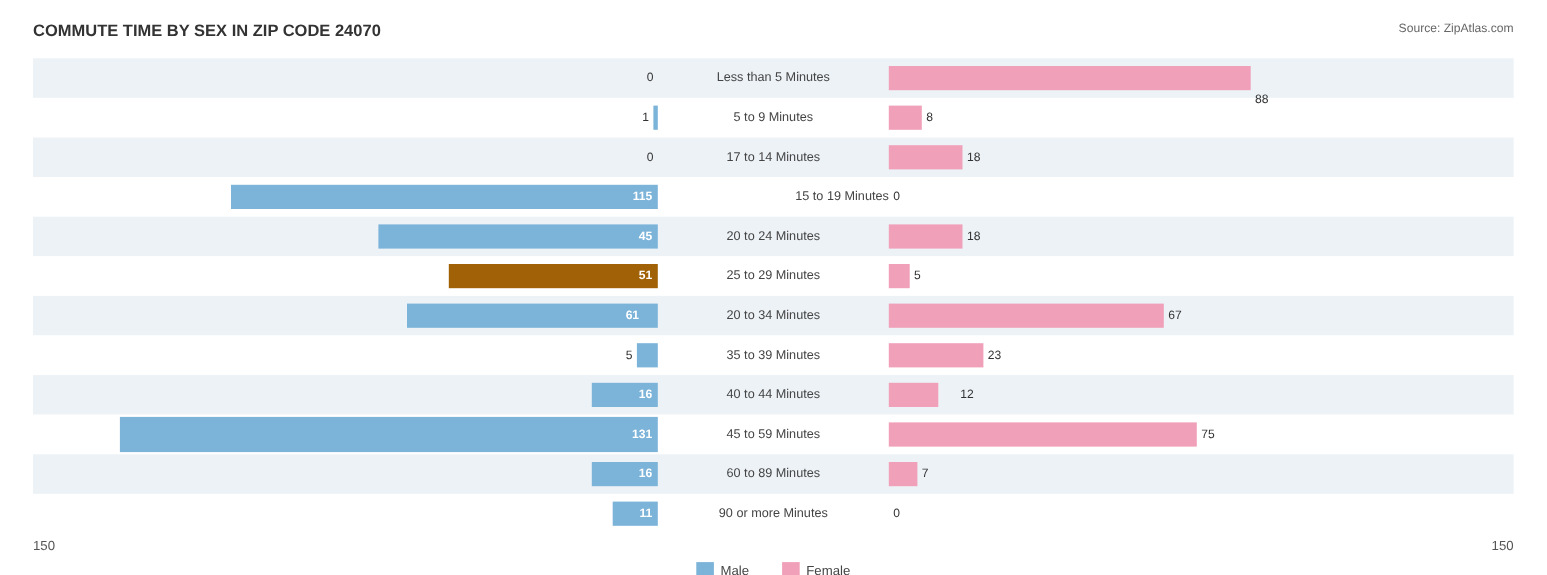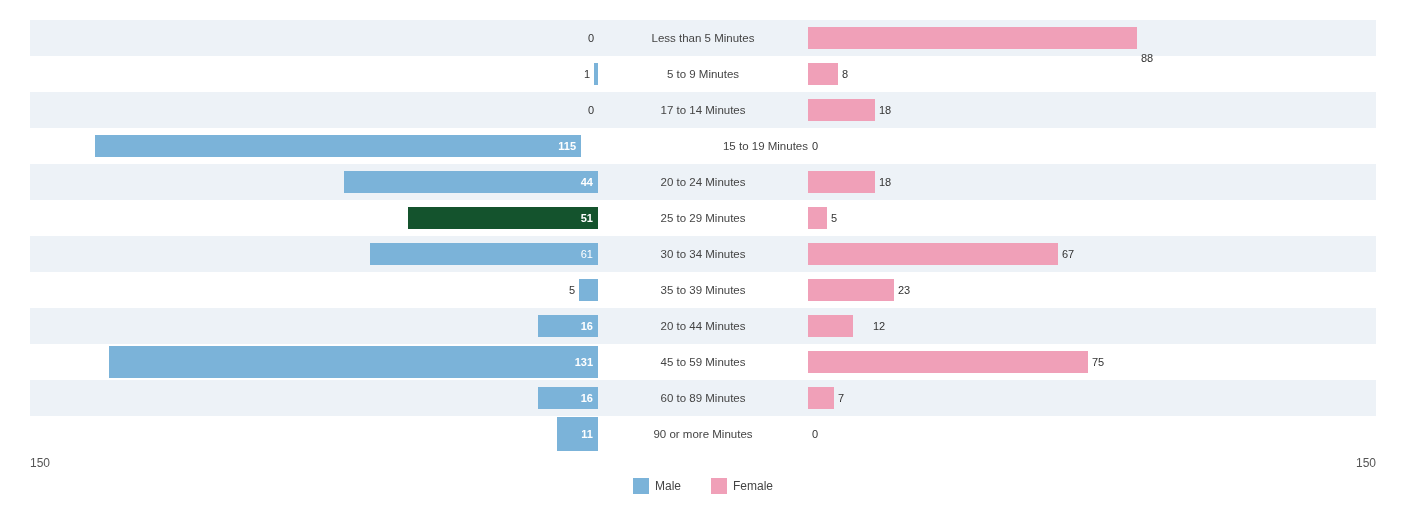--- a/index.html
+++ b/index.html
@@ -63,20 +63,24 @@
     }
     .legend-box {
       width: 16px;
       height: 16px;
     }
   </style>
 </head>
 <body>
 
 <div class="chart-container">
+  <div class="chart-header">
+    <span class="chart-title">COMMUTE TIME BY SEX IN ZIP CODE 24070</span>
+    <span class="chart-source">Source: ZipAtlas.com</span>
+  </div>
 
   <div class="chart-area" id="chart-area">
 
   <div style="display: flex; align-items: center; height: 36px; background: rgb(237, 242, 247);">
         <div style="flex: 1 1 0%; display: flex; align-items: center; justify-content: flex-end; height: 100%; position: relative;">
           <span style="font-size: 11px; white-space: nowrap; position: absolute; color: rgb(51, 51, 51); right: 4px;">0</span>
           <div style="position: absolute; right: 0px; width: 0px; height: 22px; background: rgb(123, 179, 217); display: flex; align-items: center; justify-content: flex-start;"></div>
         </div>
         <div style="width: 210px; min-width: 210px; text-align: center; font-size: 11.5px; color: rgb(68, 68, 68);">Less than 5 Minutes</div>
         <div style="flex: 1 1 0%; display: flex; align-items: center; height: 100%; position: relative;">
@@ -101,61 +105,61 @@
           <div style="position: absolute; right: 0px; width: 0px; height: 22px; background: rgb(123, 179, 217); display: flex; align-items: center; justify-content: flex-start;"></div>
         </div>
         <div style="width: 210px; min-width: 210px; text-align: center; font-size: 11.5px; color: rgb(68, 68, 68);">17 to 14 Minutes</div>
         <div style="flex: 1 1 0%; display: flex; align-items: center; height: 100%; position: relative;">
           <span style="font-size: 11px; white-space: nowrap; position: absolute; color: rgb(51, 51, 51); left: 71px;">18</span>
           <div style="position: absolute; left: 0px; width: 67px; height: 22px; background: rgb(240, 160, 184); display: flex; align-items: center;"></div>
         </div>
       </div>
       <div style="display: flex; align-items: center; height: 36px; background: rgb(255, 255, 255);">
         <div style="flex: 1 1 0%; display: flex; align-items: center; justify-content: flex-end; height: 100%; position: relative;">
-          <div style="position: absolute; right: 17px; width: 486px; height: 22px; background: rgb(123, 179, 217); display: flex; align-items: center; justify-content: flex-start;">
+          <div style="position: absolute; right: 0px; width: 388px; height: 22px; background: rgb(123, 179, 217); display: flex; align-items: center; justify-content: flex-start;">
             <span style="font-size: 11px; white-space: nowrap; position: absolute; color: white; font-weight: bold; right: 0px; padding-right: 5px;">115</span>
           </div>
         </div>
         <div style="width: 210px; min-width: 210px; text-align: right; font-size: 11.5px; color: rgb(68, 68, 68);">15 to 19 Minutes</div>
         <div style="flex: 1 1 0%; display: flex; align-items: center; height: 100%; position: relative;">
           <span style="font-size: 11px; white-space: nowrap; position: absolute; color: rgb(51, 51, 51); left: 4px;">0</span>
           <div style="position: absolute; left: 0px; width: 0px; height: 22px; background: rgb(240, 160, 184); display: flex; align-items: center;"></div>
         </div>
       </div>
       <div style="display: flex; align-items: center; height: 36px; background: rgb(237, 242, 247);">
         <div style="flex: 1 1 0%; display: flex; align-items: center; justify-content: flex-end; height: 100%; position: relative;">
           <div style="position: absolute; right: 0px; width: 254px; height: 22px; background: rgb(123, 179, 217); display: flex; align-items: center; justify-content: flex-start;">
-            <span style="font-size: 11px; white-space: nowrap; position: absolute; color: white; font-weight: bold; right: 0px; padding-right: 5px;">44</span>
+            <span style="font-size: 11px; white-space: nowrap; position: absolute; color: white; font-weight: bold; right: 0px; padding-right: 5px;">45</span>
           </div>
         </div>
         <div style="width: 210px; min-width: 210px; text-align: center; font-size: 11.5px; color: rgb(68, 68, 68);">20 to 24 Minutes</div>
         <div style="flex: 1 1 0%; display: flex; align-items: center; height: 100%; position: relative;">
           <span style="font-size: 11px; white-space: nowrap; position: absolute; color: rgb(51, 51, 51); left: 71px;">18</span>
           <div style="position: absolute; left: 0px; width: 67px; height: 22px; background: rgb(240, 160, 184); display: flex; align-items: center;"></div>
         </div>
       </div>
       <div style="display: flex; align-items: center; height: 36px; background: rgb(255, 255, 255);">
         <div style="flex: 1 1 0%; display: flex; align-items: center; justify-content: flex-end; height: 100%; position: relative;">
-          <div style="position: absolute; right: 0px; width: 190px; height: 22px; background: #14532d; display: flex; align-items: center; justify-content: flex-start;">
+          <div style="position: absolute; right: 0px; width: 190px; height: 22px; background: #a16207; display: flex; align-items: center; justify-content: flex-start;">
             <span style="font-size: 11px; white-space: nowrap; position: absolute; color: white; font-weight: bold; right: 0px; padding-right: 5px;">51</span>
           </div>
         </div>
         <div style="width: 210px; min-width: 210px; text-align: center; font-size: 11.5px; color: rgb(68, 68, 68);">25 to 29 Minutes</div>
         <div style="flex: 1 1 0%; display: flex; align-items: center; height: 100%; position: relative;">
           <span style="font-size: 11px; white-space: nowrap; position: absolute; color: rgb(51, 51, 51); left: 23px;">5</span>
           <div style="position: absolute; left: 0px; width: 19px; height: 22px; background: rgb(240, 160, 184); display: flex; align-items: center;"></div>
         </div>
       </div>
       <div style="display: flex; align-items: center; height: 36px; background: rgb(237, 242, 247);">
         <div style="flex: 1 1 0%; display: flex; align-items: center; justify-content: flex-end; height: 100%; position: relative;">
           <div style="position: absolute; right: 0px; width: 228px; height: 22px; background: rgb(123, 179, 217); display: flex; align-items: center; justify-content: flex-start;">
-            <span style="font-size: 11px; white-space: nowrap; position: absolute; color: white; font-weight: normal; right: 0px; padding-right: 5px;">61</span>
-          </div>
-        </div>
-        <div style="width: 210px; min-width: 210px; text-align: center; font-size: 11.5px; color: rgb(68, 68, 68);">30 to 34 Minutes</div>
+            <span style="font-size: 11px; white-space: nowrap; position: absolute; color: white; font-weight: bold; right: 0px; padding-right: 17px;">61</span>
+          </div>
+        </div>
+        <div style="width: 210px; min-width: 210px; text-align: center; font-size: 11.5px; color: rgb(68, 68, 68);">20 to 34 Minutes</div>
         <div style="flex: 1 1 0%; display: flex; align-items: center; height: 100%; position: relative;">
           <span style="font-size: 11px; white-space: nowrap; position: absolute; color: rgb(51, 51, 51); left: 254px;">67</span>
           <div style="position: absolute; left: 0px; width: 250px; height: 22px; background: rgb(240, 160, 184); display: flex; align-items: center;"></div>
         </div>
       </div>
       <div style="display: flex; align-items: center; height: 36px; background: rgb(255, 255, 255);">
         <div style="flex: 1 1 0%; display: flex; align-items: center; justify-content: flex-end; height: 100%; position: relative;">
           <span style="font-size: 11px; white-space: nowrap; position: absolute; color: rgb(51, 51, 51); right: 23px;">5</span>
           <div style="position: absolute; right: 0px; width: 19px; height: 22px; background: rgb(123, 179, 217); display: flex; align-items: center; justify-content: flex-start;"></div>
         </div>
@@ -164,21 +168,21 @@
           <span style="font-size: 11px; white-space: nowrap; position: absolute; color: rgb(51, 51, 51); left: 90px;">23</span>
           <div style="position: absolute; left: 0px; width: 86px; height: 22px; background: rgb(240, 160, 184); display: flex; align-items: center;"></div>
         </div>
       </div>
       <div style="display: flex; align-items: center; height: 36px; background: rgb(237, 242, 247);">
         <div style="flex: 1 1 0%; display: flex; align-items: center; justify-content: flex-end; height: 100%; position: relative;">
           <div style="position: absolute; right: 0px; width: 60px; height: 22px; background: rgb(123, 179, 217); display: flex; align-items: center; justify-content: flex-start;">
             <span style="font-size: 11px; white-space: nowrap; position: absolute; color: white; font-weight: bold; right: 0px; padding-right: 5px;">16</span>
           </div>
         </div>
-        <div style="width: 210px; min-width: 210px; text-align: center; font-size: 11.5px; color: rgb(68, 68, 68);">20 to 44 Minutes</div>
+        <div style="width: 210px; min-width: 210px; text-align: center; font-size: 11.5px; color: rgb(68, 68, 68);">40 to 44 Minutes</div>
         <div style="flex: 1 1 0%; display: flex; align-items: center; height: 100%; position: relative;">
           <span style="font-size: 11px; white-space: nowrap; position: absolute; color: rgb(51, 51, 51); left: 65px;">12</span>
           <div style="position: absolute; left: 0px; width: 45px; height: 22px; background: rgb(240, 160, 184); display: flex; align-items: center;"></div>
         </div>
       </div>
       <div style="display: flex; align-items: center; height: 36px; background: rgb(255, 255, 255);">
         <div style="flex: 1 1 0%; display: flex; align-items: center; justify-content: flex-end; height: 100%; position: relative;">
           <div style="position: absolute; right: 0px; width: 489px; height: 32px; background: rgb(123, 179, 217); display: flex; align-items: center; justify-content: flex-start;">
             <span style="font-size: 11px; white-space: nowrap; position: absolute; color: white; font-weight: bold; right: 0px; padding-right: 5px;">131</span>
           </div>
@@ -196,21 +200,21 @@
           </div>
         </div>
         <div style="width: 210px; min-width: 210px; text-align: center; font-size: 11.5px; color: rgb(68, 68, 68);">60 to 89 Minutes</div>
         <div style="flex: 1 1 0%; display: flex; align-items: center; height: 100%; position: relative;">
           <span style="font-size: 11px; white-space: nowrap; position: absolute; color: rgb(51, 51, 51); left: 30px;">7</span>
           <div style="position: absolute; left: 0px; width: 26px; height: 22px; background: rgb(240, 160, 184); display: flex; align-items: center;"></div>
         </div>
       </div>
       <div style="display: flex; align-items: center; height: 36px; background: rgb(255, 255, 255);">
         <div style="flex: 1 1 0%; display: flex; align-items: center; justify-content: flex-end; height: 100%; position: relative;">
-          <div style="position: absolute; right: 0px; width: 41px; height: 34px; background: rgb(123, 179, 217); display: flex; align-items: center; justify-content: flex-start;">
+          <div style="position: absolute; right: 0px; width: 41px; height: 22px; background: rgb(123, 179, 217); display: flex; align-items: center; justify-content: flex-start;">
             <span style="font-size: 11px; white-space: nowrap; position: absolute; color: white; font-weight: bold; right: 0px; padding-right: 5px;">11</span>
           </div>
         </div>
         <div style="width: 210px; min-width: 210px; text-align: center; font-size: 11.5px; color: rgb(68, 68, 68);">90 or more Minutes</div>
         <div style="flex: 1 1 0%; display: flex; align-items: center; height: 100%; position: relative;">
           <span style="font-size: 11px; white-space: nowrap; position: absolute; color: rgb(51, 51, 51); left: 4px;">0</span>
           <div style="position: absolute; left: 0px; width: 0px; height: 22px; background: rgb(240, 160, 184); display: flex; align-items: center;"></div>
         </div>
       </div>
     </div>

